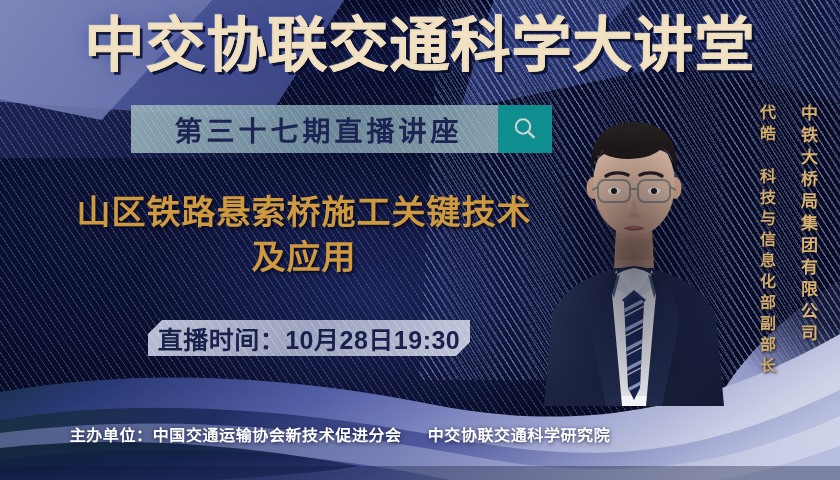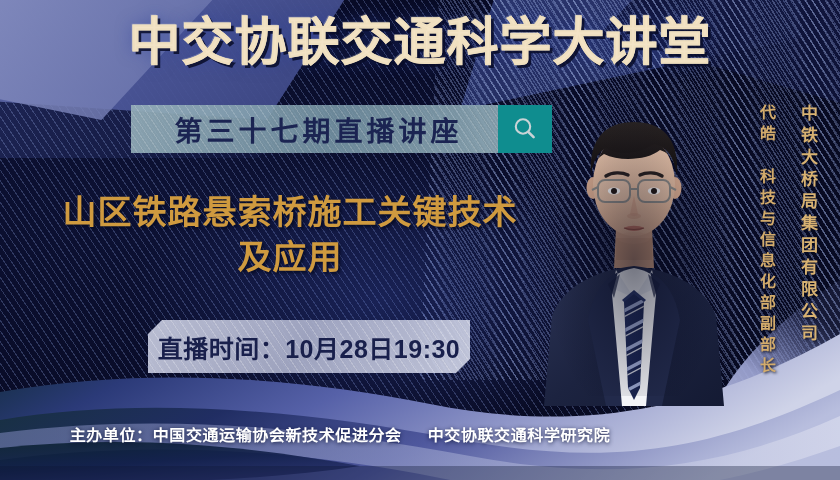--- a/index.html
+++ b/index.html
@@ -88,21 +88,21 @@
   }
   .p-shadow{
     position:absolute;left:8px;top:8px;width:180px;height:300px;
     background:radial-gradient(ellipse at 50% 55%,rgba(5,8,26,.55) 0%,rgba(5,8,26,0) 70%);
   }
 
   
   .main-title{
     position:absolute;left:0;top:16px;width:840px;
     text-align:center;
-    font-size:52px;line-height:1;font-weight:bold;
+    font-size:60px;line-height:1;font-weight:bold;
     letter-spacing:1px;
     color:#f3e3c6;
     text-shadow:
       3px 3px 0 rgba(8,12,40,.85),
       -1px -1px 0 rgba(255,250,235,.25),
       0 0 16px rgba(40,60,150,.55);
     -webkit-text-stroke:.5px #efdfbf;
     z-index:8;
   }
 
@@ -133,33 +133,33 @@
   }
   .sub-icon-box{
     width:54px;
     background:#0f8d8f;
     display:flex;align-items:center;justify-content:center;
   }
   .sub-icon-box svg{display:block;}
 
   
   .lecture{
-    position:absolute;left:20px;top:190px;width:540px;
+    position:absolute;left:34px;top:190px;width:540px;
     text-align:center;
     font-size:34px;line-height:1.32;font-weight:bold;
     color:#cf9a3f;
     letter-spacing:1px;
     text-shadow:2px 2px 3px rgba(6,10,35,.9);
     z-index:8;
   }
 
   
   .time-pill{
     position:absolute;left:148px;top:320px;
-    width:322px;height:53px;
+    width:322px;height:36px;
     background:linear-gradient(115deg,rgba(198,202,222,.93) 0%,rgba(172,177,203,.90) 48%,rgba(205,209,228,.93) 100%);
     clip-path:polygon(14px 0,100% 0,100% calc(100% - 14px),calc(100% - 14px) 100%,0 100%,0 14px);
     display:flex;align-items:center;justify-content:center;
     box-shadow:0 2px 10px rgba(4,8,30,.55);
     overflow:hidden;
     z-index:8;
   }
   .time-pill::after{
     content:"";position:absolute;inset:0;
     background-image:repeating-linear-gradient(

